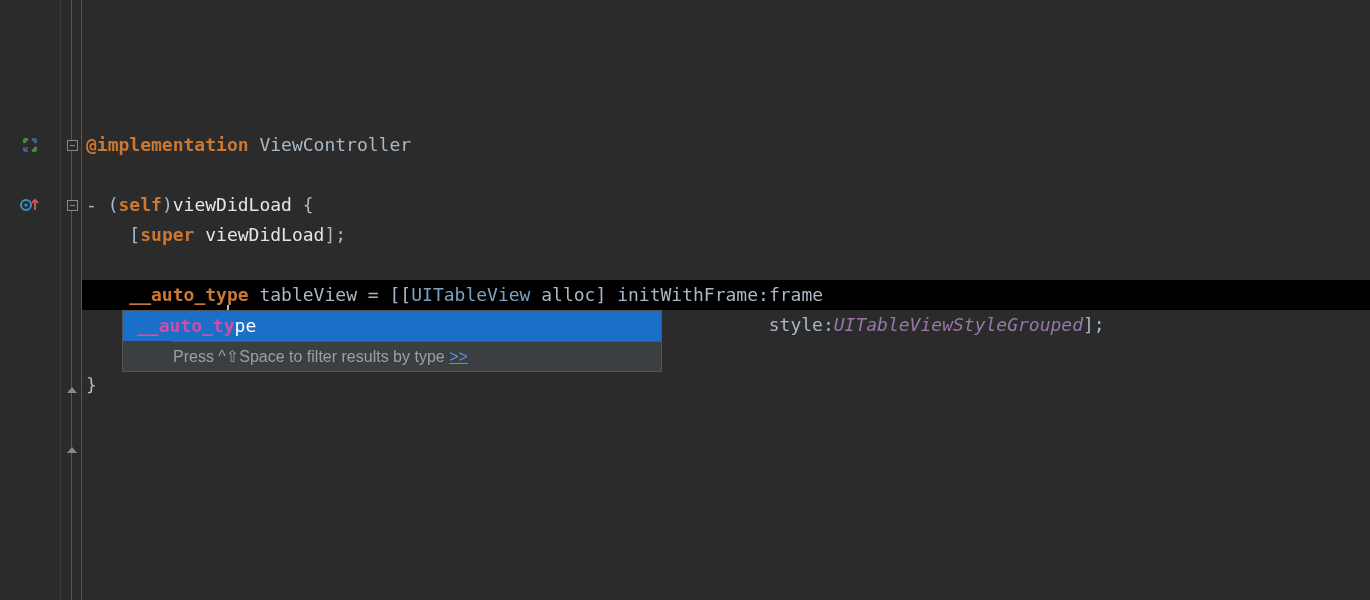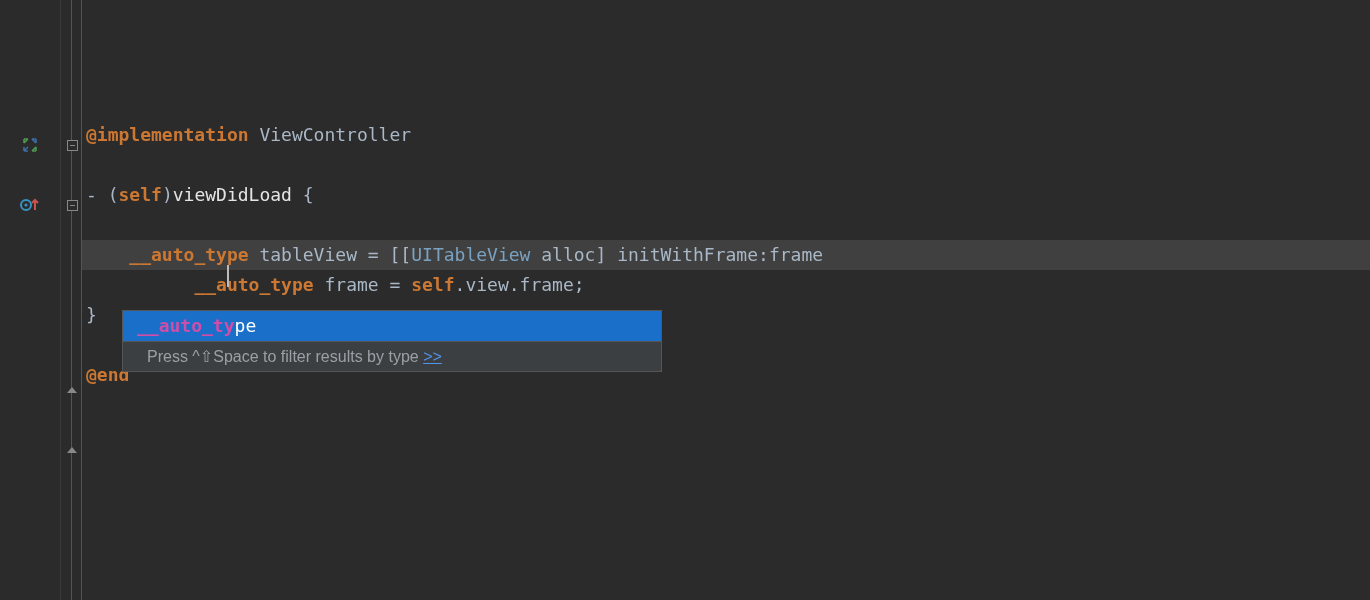--- a/index.html
+++ b/index.html
@@ -39,21 +39,21 @@
   .line {
     height: 30px;
     line-height: 30px;
     white-space: pre;
     position: relative;
   }
   .code-line {
     padding-left: 4px;
   }
   .hl-line {
-    background: #404040;
+    background: #000000;
   }
 
   
   .kw-orange { color: #cc7832; font-weight: bold; }
   .cls { color: #a9b7c6; }
   .cls-link { color: #7aa2c0; }
   .method-gold { color: #e5e5e5; }
   .ident { color: #a9b7c6; }
   .punc { color: #a9b7c6; }
   .enum { color: #9876aa; font-style: italic; }
@@ -123,26 +123,27 @@
   }
   .popup-item.selected {
     background: #1a6fc9;
     color: #fff;
   }
   .popup-item .match { color: #cf4ea9; font-weight: bold; }
   .popup-item .rest { color: #ffffff; }
   .popup-hint {
     height: 30px;
     line-height: 30px;
-    padding: 0 24px;
+    padding: 0 2px;
     font-family: -apple-system, "Segoe UI", sans-serif;
     font-size: 16px;
     color: #9aa0a6;
     background: #3c3f41;
     border-top: 1px solid #555;
+    margin-left: 48px;
   }
   .popup-hint a { color: #5394ec; text-decoration: underline; cursor: pointer; }
 
   .caret {
     display: inline-block;
     width: 0;
     position: relative;
   }
   .caret::after {
     content: "";
@@ -193,48 +194,49 @@
       </div>
   </div>
 
   <div class="code-area">
 
     <div class="line code-line"></div>
     <div class="line code-line"></div>
     <div class="line code-line"></div>
     <div class="line code-line"></div>
 
-    <div class="line code-line" style=""><span class="kw-orange">@implementation</span><span> </span><span class="cls">ViewController</span></div>
+    <div class="line code-line" style="margin-top:10px"><span class="kw-orange">@implementation</span><span> </span><span class="cls">ViewController</span></div>
 
     <div class="line code-line"></div>
 
     <div class="line code-line"><span class="punc">-</span><span> (</span><span class="kw-orange">self</span><span>)</span><span class="method-gold">viewDidLoad</span><span> </span><span class="punc">{</span></div>
 
+    <div class="line code-line"><span>    </span><span class="punc">[</span><span class="kw-orange">super</span><span> </span><span class="method-gold">viewDidLoad</span><span class="punc">];</span></div>
 
     <div class="line code-line" style="position:relative">
       <span style="position:absolute;left:14px;top:6px">
         <svg width="18" height="18" viewBox="0 0 18 18">
           <ellipse cx="9" cy="7" rx="5" ry="5.5" fill="#f2a73d"></ellipse>
           <rect x="6.5" y="12" width="5" height="3" rx="1" fill="#b8893a"></rect>
           <path d="M4 3 L2 1 M14 3 L16 1 M2 8 L0 8 M16 8 L18 8" stroke="#f2a73d" stroke-width="1.2"></path>
         </svg>
       </span>
       <span>    </span><span class="auto">__auto_type</span><span> </span><span class="ident">frame</span><span> </span><span>=</span><span> </span><span class="kw-orange">self</span><span>.</span><span class="prop">view</span><span>.</span><span class="prop">frame</span><span class="punc">;</span>
     </div>
 
     <div class="line code-line hl-line"><span>    </span><span class="auto">__auto_ty</span><span class="caret"></span><span class="auto">pe</span><span> </span><span class="ident">tableView</span><span> </span><span>=</span><span> </span><span class="punc">[[</span><span class="cls-link">UITableView</span><span> </span><span class="msg">alloc</span><span class="punc">]</span><span> </span><span class="msg">initWithFrame</span><span>:</span><span class="ident">frame</span></div>
 
+    <div class="line code-line"><span>                                                               </span><span class="msg">style</span><span>:</span><span class="enum">UITableViewStyleGrouped</span><span class="punc">];</span></div>
 
     <div class="line code-line"></div>
 
     <div class="line code-line"><span class="punc">}</span></div>
 
     <div class="line code-line"></div>
 
-    <div class="line code-line"><span class="kw-orange">@end</span></div>
 
     <div class="popup" style="left:40px;top:310px">
       <div class="popup-item selected"><span class="match">__auto_ty</span><span class="rest">pe</span></div>
       <div class="popup-hint"><span>Press </span><span>^⇧Space</span><span> to filter results by type  </span><a>&gt;&gt;</a></div>
     </div>
 
   </div>
 </div>
 
 </body></html>

